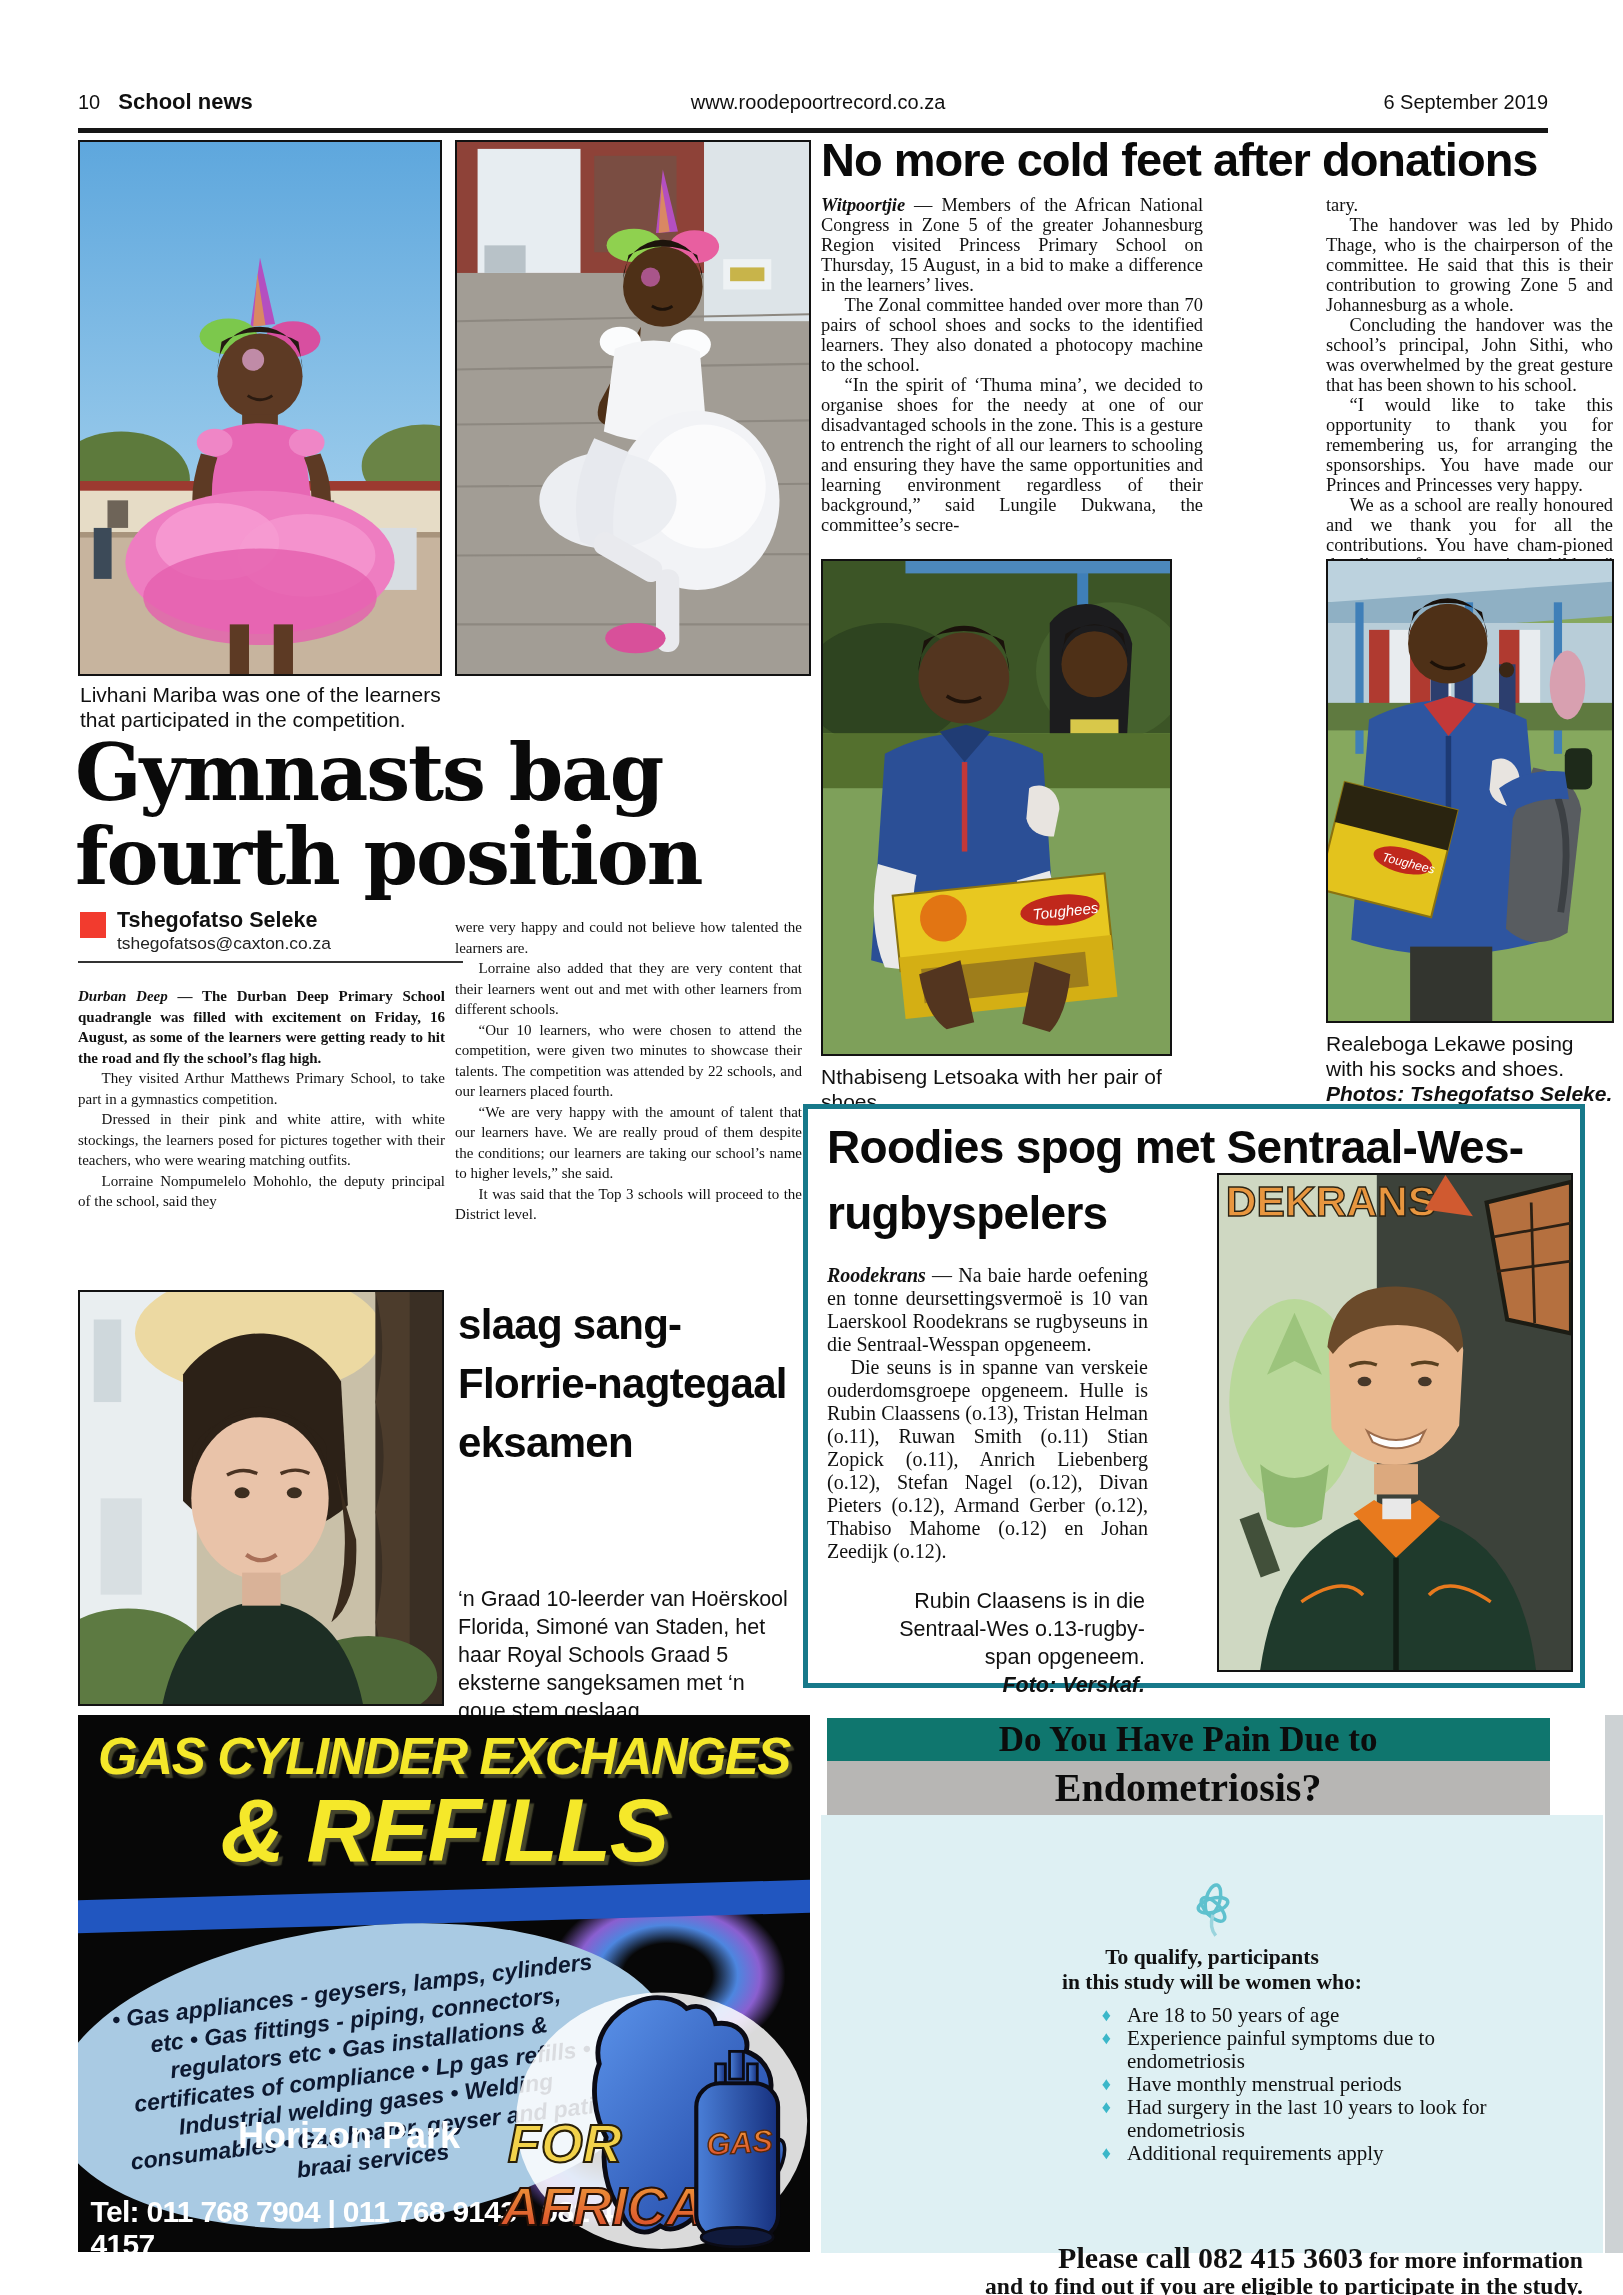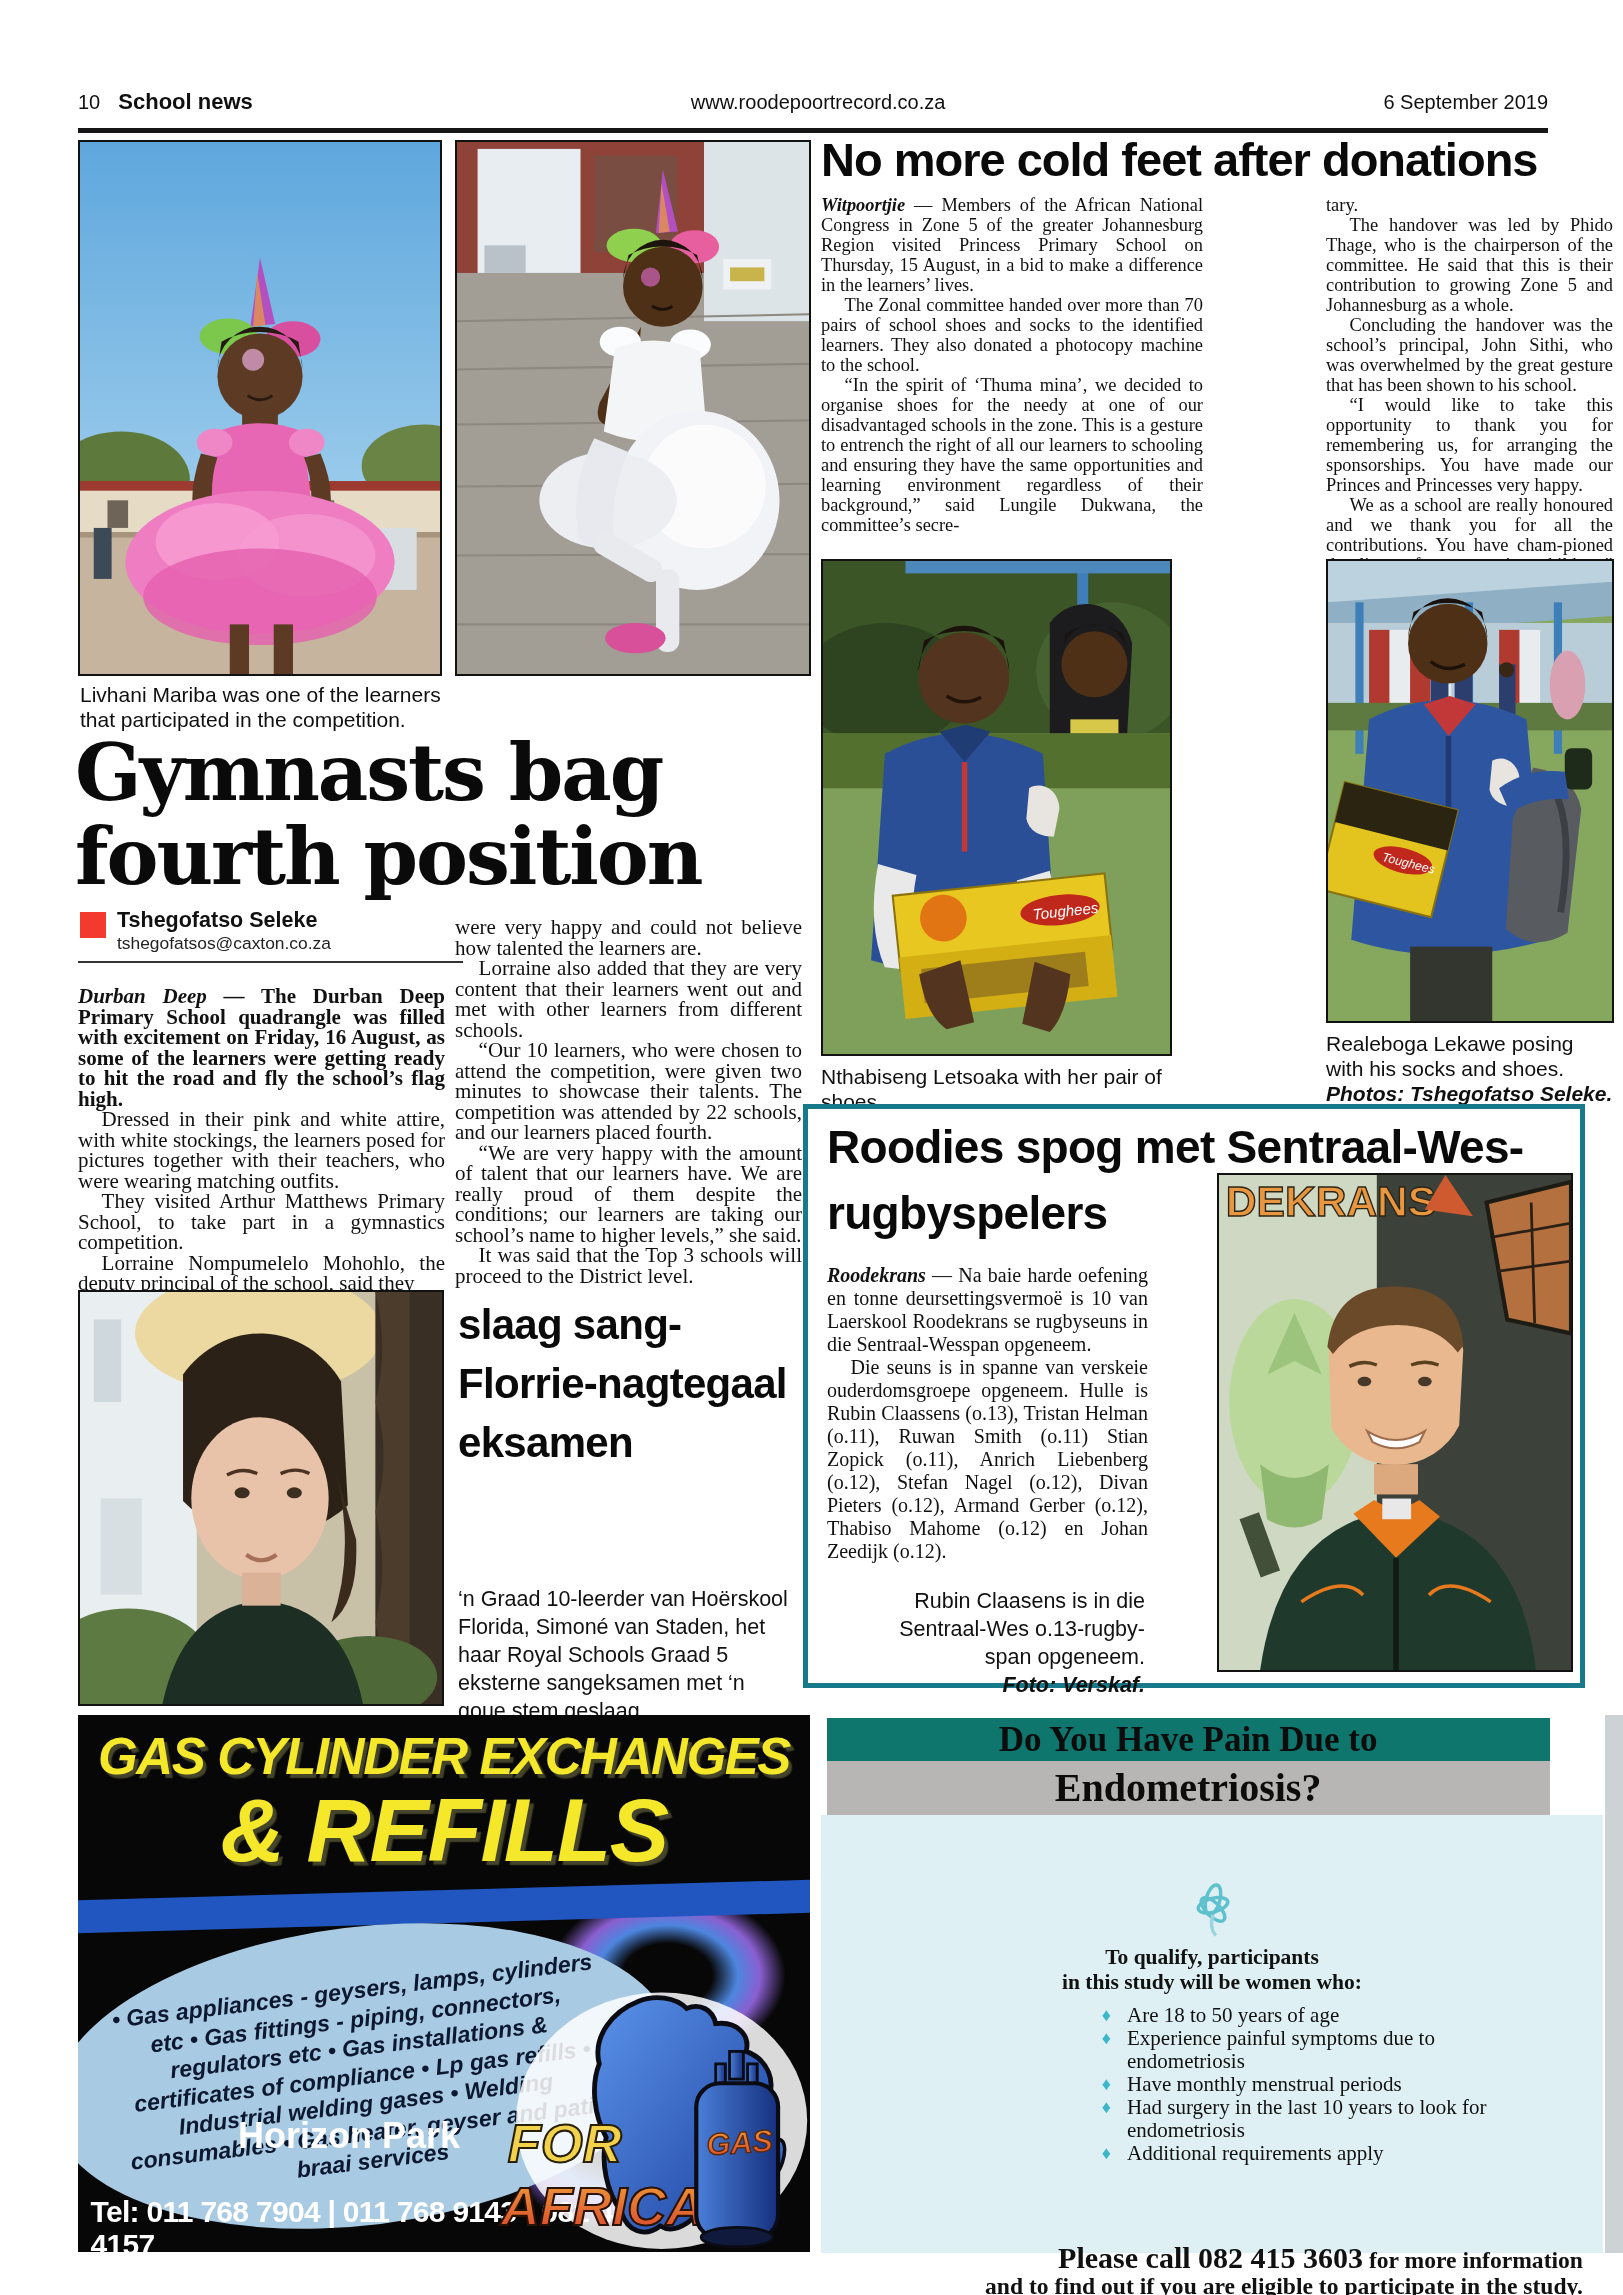--- a/index.html
+++ b/index.html
@@ -21,21 +21,21 @@
   #hdr .section{font-size:22px;font-weight:bold;margin-left:12.5px;}
   #hdr-rule{left:78px;top:105px;width:1470px;height:4.9px;background:#161616;}
   
   #gym-headline{left:75px;top:708px;width:743px;font-family:"DejaVu Serif",serif;font-weight:bold;
                 font-size:78px;line-height:84px;letter-spacing:-2.1px;color:#0a0a0a;}
   #byline{left:80px;top:886px;width:385px;}
   #byline .sq{position:absolute;left:0;top:2.8px;width:26px;height:26px;}
   #byline .nm{margin-left:37px;font:bold 21.5px/23.6px "Liberation Sans",sans-serif;}
   #byline .em{margin-left:37px;font:17.4px/21px "Liberation Sans",sans-serif;color:#222;}
   #byline-rule{left:78px;top:938px;width:385px;height:2.1px;background:#333;}
-  .gymcol{font-size:21px;line-height:20.5px;}
+  .gymcol{font-size:15px;line-height:20.5px;}
   .lead-bold{font-weight:bold;}
   .loc{font-weight:bold;font-style:italic;}
   
   #cf-headline{left:821px;top:111px;width:798px;font:bold 47px/51px "Liberation Sans",sans-serif;
                letter-spacing:-1px;color:#0a0a0a;}
   .cfcol{font-size:18.4px;line-height:20px;}
   
   #roodies-box{left:803px;top:1081px;width:782px;height:584px;border:5.6px solid #17798a;box-sizing:border-box;background:#fff;}
   #roodies-headline{left:827px;top:1091px;width:753px;font:bold 46px/66px "Liberation Sans",sans-serif;
                     letter-spacing:-0.7px;color:#0a0a0a;}
@@ -195,22 +195,22 @@
   <div id="byline" class="abs">
     <svg class="sq" width="26" height="26" viewBox="0 0 37 37">
         <rect width="37" height="37" fill="#f23b2e"></rect>
       </svg>
     <div class="nm">Tshegofatso Seleke</div>
     <div class="em">tshegofatsos@caxton.co.za</div>
   </div>
   <div id="byline-rule" class="abs"></div>
   <div class="abs just gymcol bodytxt" style="left:78px;top:963px;width:367px;">
     <p class="lead-bold"><span class="loc">Durban Deep</span><span> — The Durban Deep Primary School quadrangle was filled with excitement on Friday, 16 August, as some of the learners were getting ready to hit the road and fly the school’s flag high.</span></p>
+    <p class="ind">They visited Arthur Matthews Primary School, to take part in a gymnastics competition.</p>
     <p class="ind">Dressed in their pink and white attire, with white stockings, the learners posed for pictures together with their teachers, who were wearing matching outfits.</p>
-    <p class="ind">They visited Arthur Matthews Primary School, to take part in a gymnastics competition.</p>
     <p class="ind">Lorraine Nompumelelo Mohohlo, the deputy principal of the school, said they</p>
   </div>
   <div class="abs just gymcol bodytxt" style="left:455px;top:894px;width:347px;">
     <p>were very happy and could not believe how talented the learners are.</p>
     <p class="ind">Lorraine also added that they are very content that their learners went out and met with other learners from different schools.</p>
     <p class="ind">“Our 10 learners, who were chosen to attend the competition, were given two minutes to showcase their talents. The competition was attended by 22 schools, and our learners placed fourth.</p>
     <p class="ind">“We are very happy with the amount of talent that our learners have. We are really proud of them despite the conditions; our learners are taking our school’s name to higher levels,” she said.</p>
     <p class="ind">It was said that the Top 3 schools will proceed to the District level.</p>
   </div>
 

